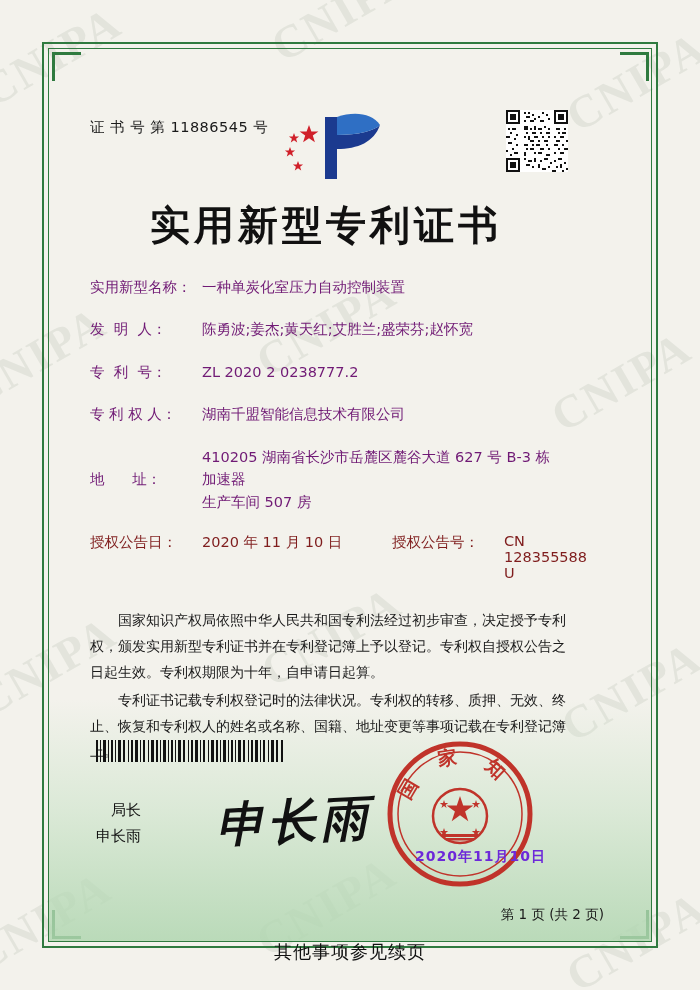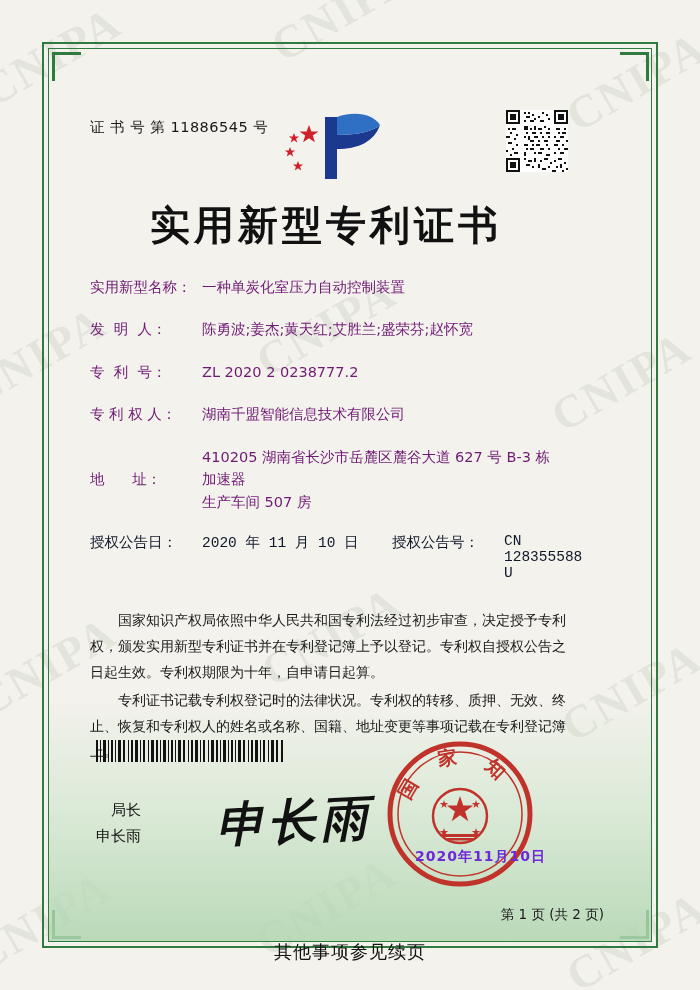--- a/index.html
+++ b/index.html
@@ -142,22 +142,21 @@
   .field-value {
     flex: 1;
   }
   .field-value .line2 { display: block; }
 
   .row-grant {
     display: flex;
     align-items: flex-start;
     margin-bottom: 16px;
     font-size: 14.5px;
-    color: #0f172a;
-    font-family: Liberation Mono, monospace;
+    color: #7f1d1d;
   }
   .row-grant .g-label { width: 112px; flex: 0 0 112px; white-space: pre; }
   .row-grant .g-value { width: 190px; flex: 0 0 190px; }
   .row-grant .g-label2 { width: 112px; flex: 0 0 112px; white-space: pre; }
   .row-grant .g-value2 { flex: 1; }
 
   .paragraphs {
     position: absolute;
     left: 42px; right: 38px; top: 560px;
     font-size: 14px;

